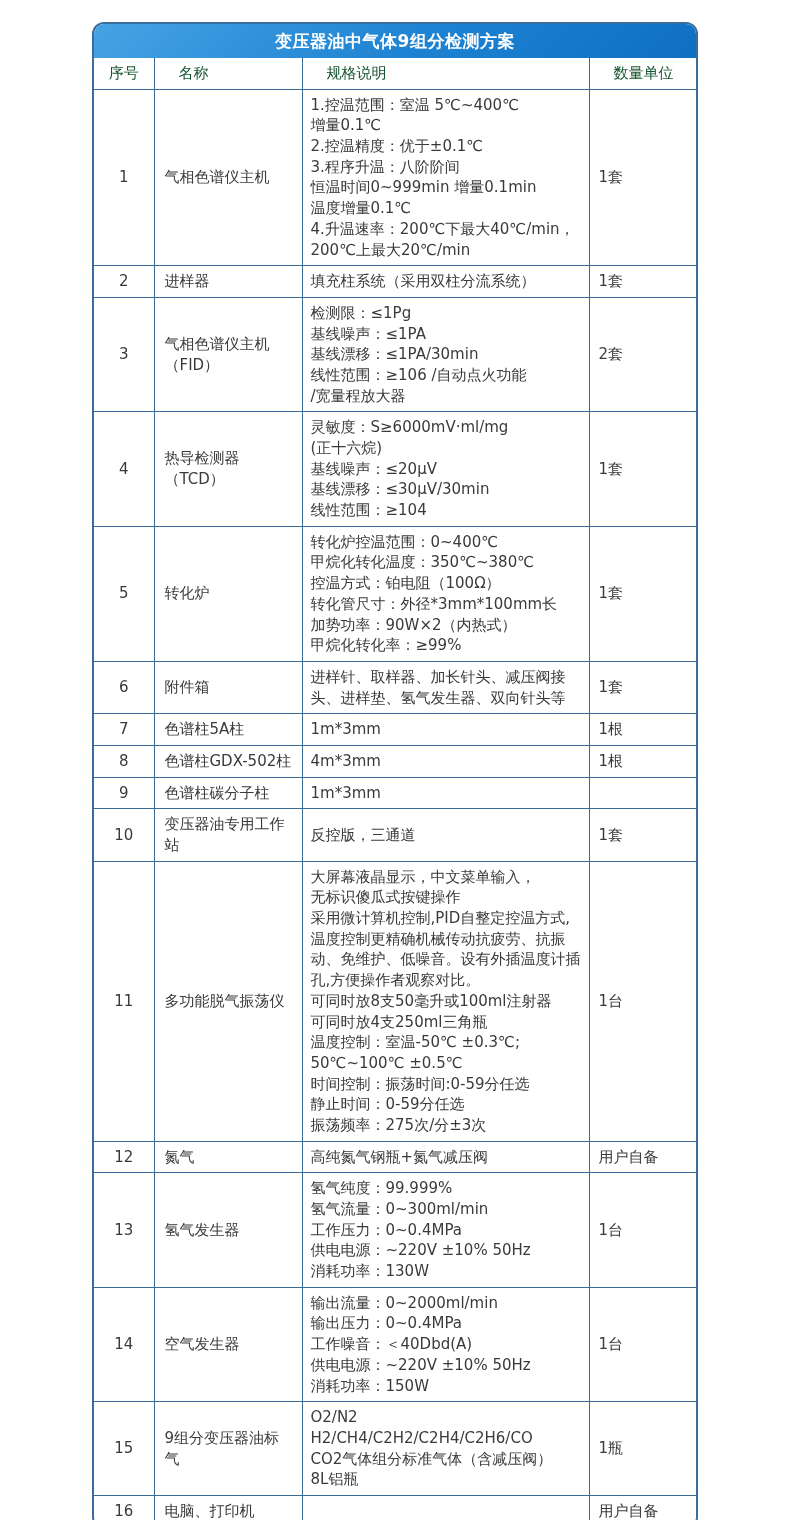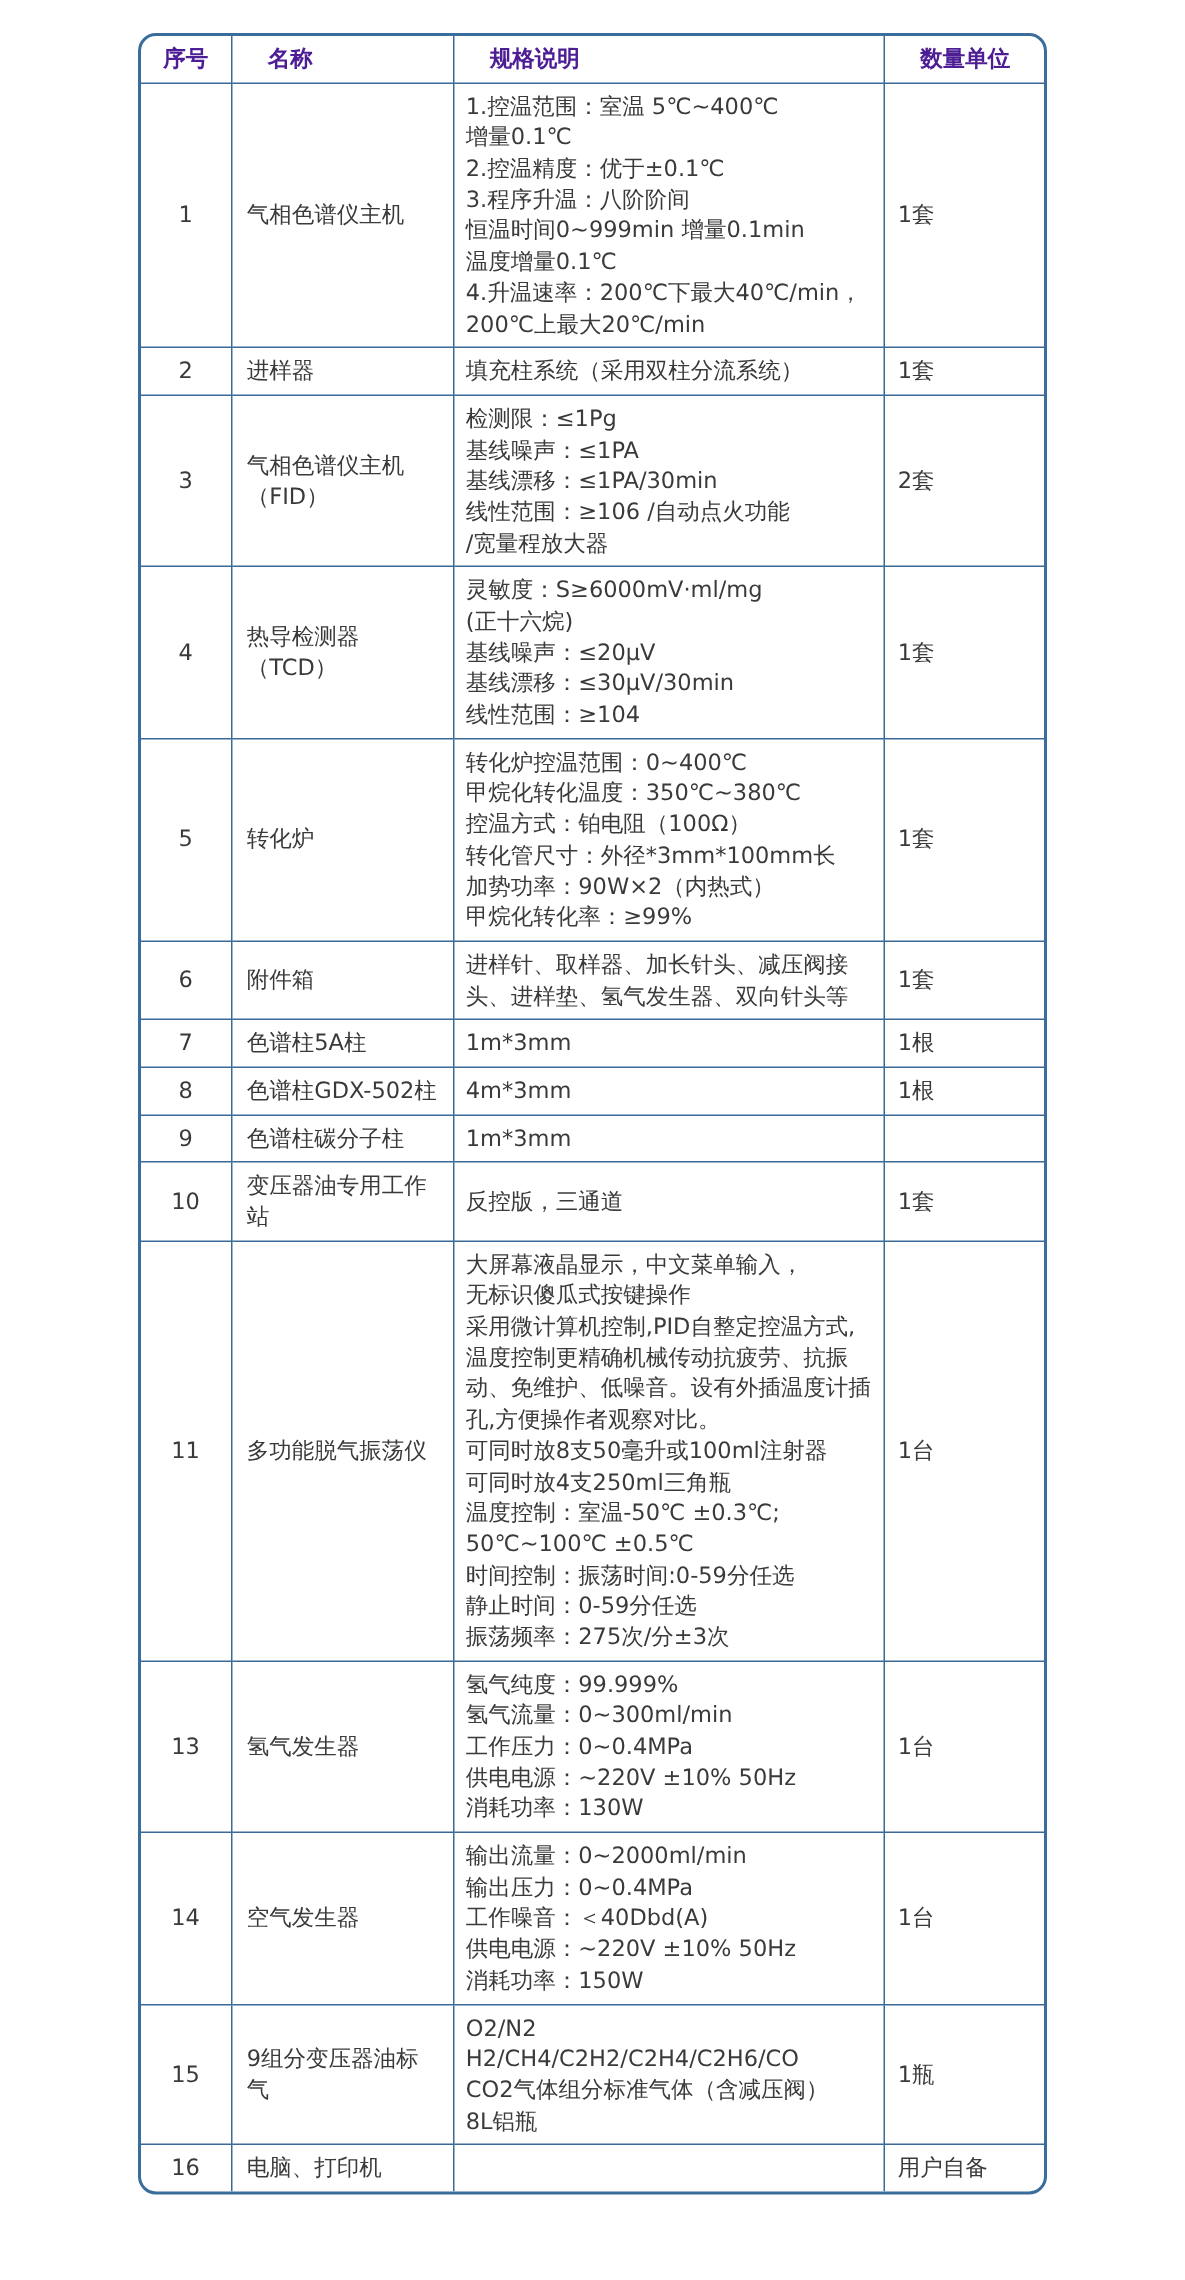--- a/index.html
+++ b/index.html
@@ -7,36 +7,39 @@
   .page{position:relative;width:790px;height:1520px;background:#ffffff;}
   .card{position:absolute;left:92px;top:22px;width:606px;border:2px solid #3a6d9c;border-radius:12px;
     overflow:hidden;background:#ffffff;box-sizing:border-box;}
   .title-bar{height:34px;display:flex;align-items:center;justify-content:center;
     background:linear-gradient(135deg,#46a3e4 0%,#1d82d2 55%,#0f6fc3 100%);}
   .title-bar span{color:#ffffff;font-size:17px;font-weight:bold;letter-spacing:.5px;}
   table{border-collapse:collapse;width:100%;table-layout:fixed;}
   col.c-no{width:60px;}col.c-name{width:148px;}col.c-spec{width:287px;}col.c-qty{width:107px;}
   th,td{border:1px solid #3b6a97;font-size:15px;line-height:1.38;vertical-align:middle;
     padding:5px 8px;box-sizing:border-box;word-break:break-word;}
-  th{font-weight:bold;text-align:left;height:30px;color:#4c1d95;}
+  th{font-weight:normal;text-align:left;height:30px;color:#14532d;}
   th.col-no,td.cell-no{text-align:center;padding:5px 2px;}
   td.cell-name{padding-left:10px;}
   td.cell-spec{white-space:pre-line;}
   td.cell-qty{padding-left:9px;}
   
   table tr>*:first-child{border-left:none;}
   table tr>*:last-child{border-right:none;}
   table tbody tr:last-child>*{border-bottom:none;}
   thead tr>*{border-top:none;padding-left:24px;}
 </style>
 </head>
 <body>
 
 <div class="page">
   <div class="card">
+    <div class="title-bar">
+      <span>变压器油中气体9组分检测方案</span>
+    </div>
     <table>
       <colgroup>
         <col class="c-no">
           <col class="c-name">
           <col class="c-spec">
           <col class="c-qty">
       </colgroup>
       <thead>
         <tr>
           <th class="col-no">序号</th>
@@ -135,20 +138,26 @@
 可同时放8支50毫升或100ml注射器
 可同时放4支250ml三角瓶
 温度控制：室温-50℃ ±0.3℃;
  50℃~100℃ ±0.5℃
 时间控制：振荡时间:0-59分任选
 静止时间：0-59分任选
 振荡频率：275次/分±3次</td>
             <td class="cell-qty">1台</td>
           </tr>
           <tr>
+            <td class="cell-no">12</td>
+            <td class="cell-name">氮气</td>
+            <td class="cell-spec">高纯氮气钢瓶+氮气减压阀</td>
+            <td class="cell-qty">用户自备</td>
+          </tr>
+          <tr>
             <td class="cell-no">13</td>
             <td class="cell-name">氢气发生器</td>
             <td class="cell-spec">氢气纯度：99.999%
 氢气流量：0~300ml/min
 工作压力：0~0.4MPa
 供电电源：~220V ±10% 50Hz
 消耗功率：130W</td>
             <td class="cell-qty">1台</td>
           </tr>
           <tr>

